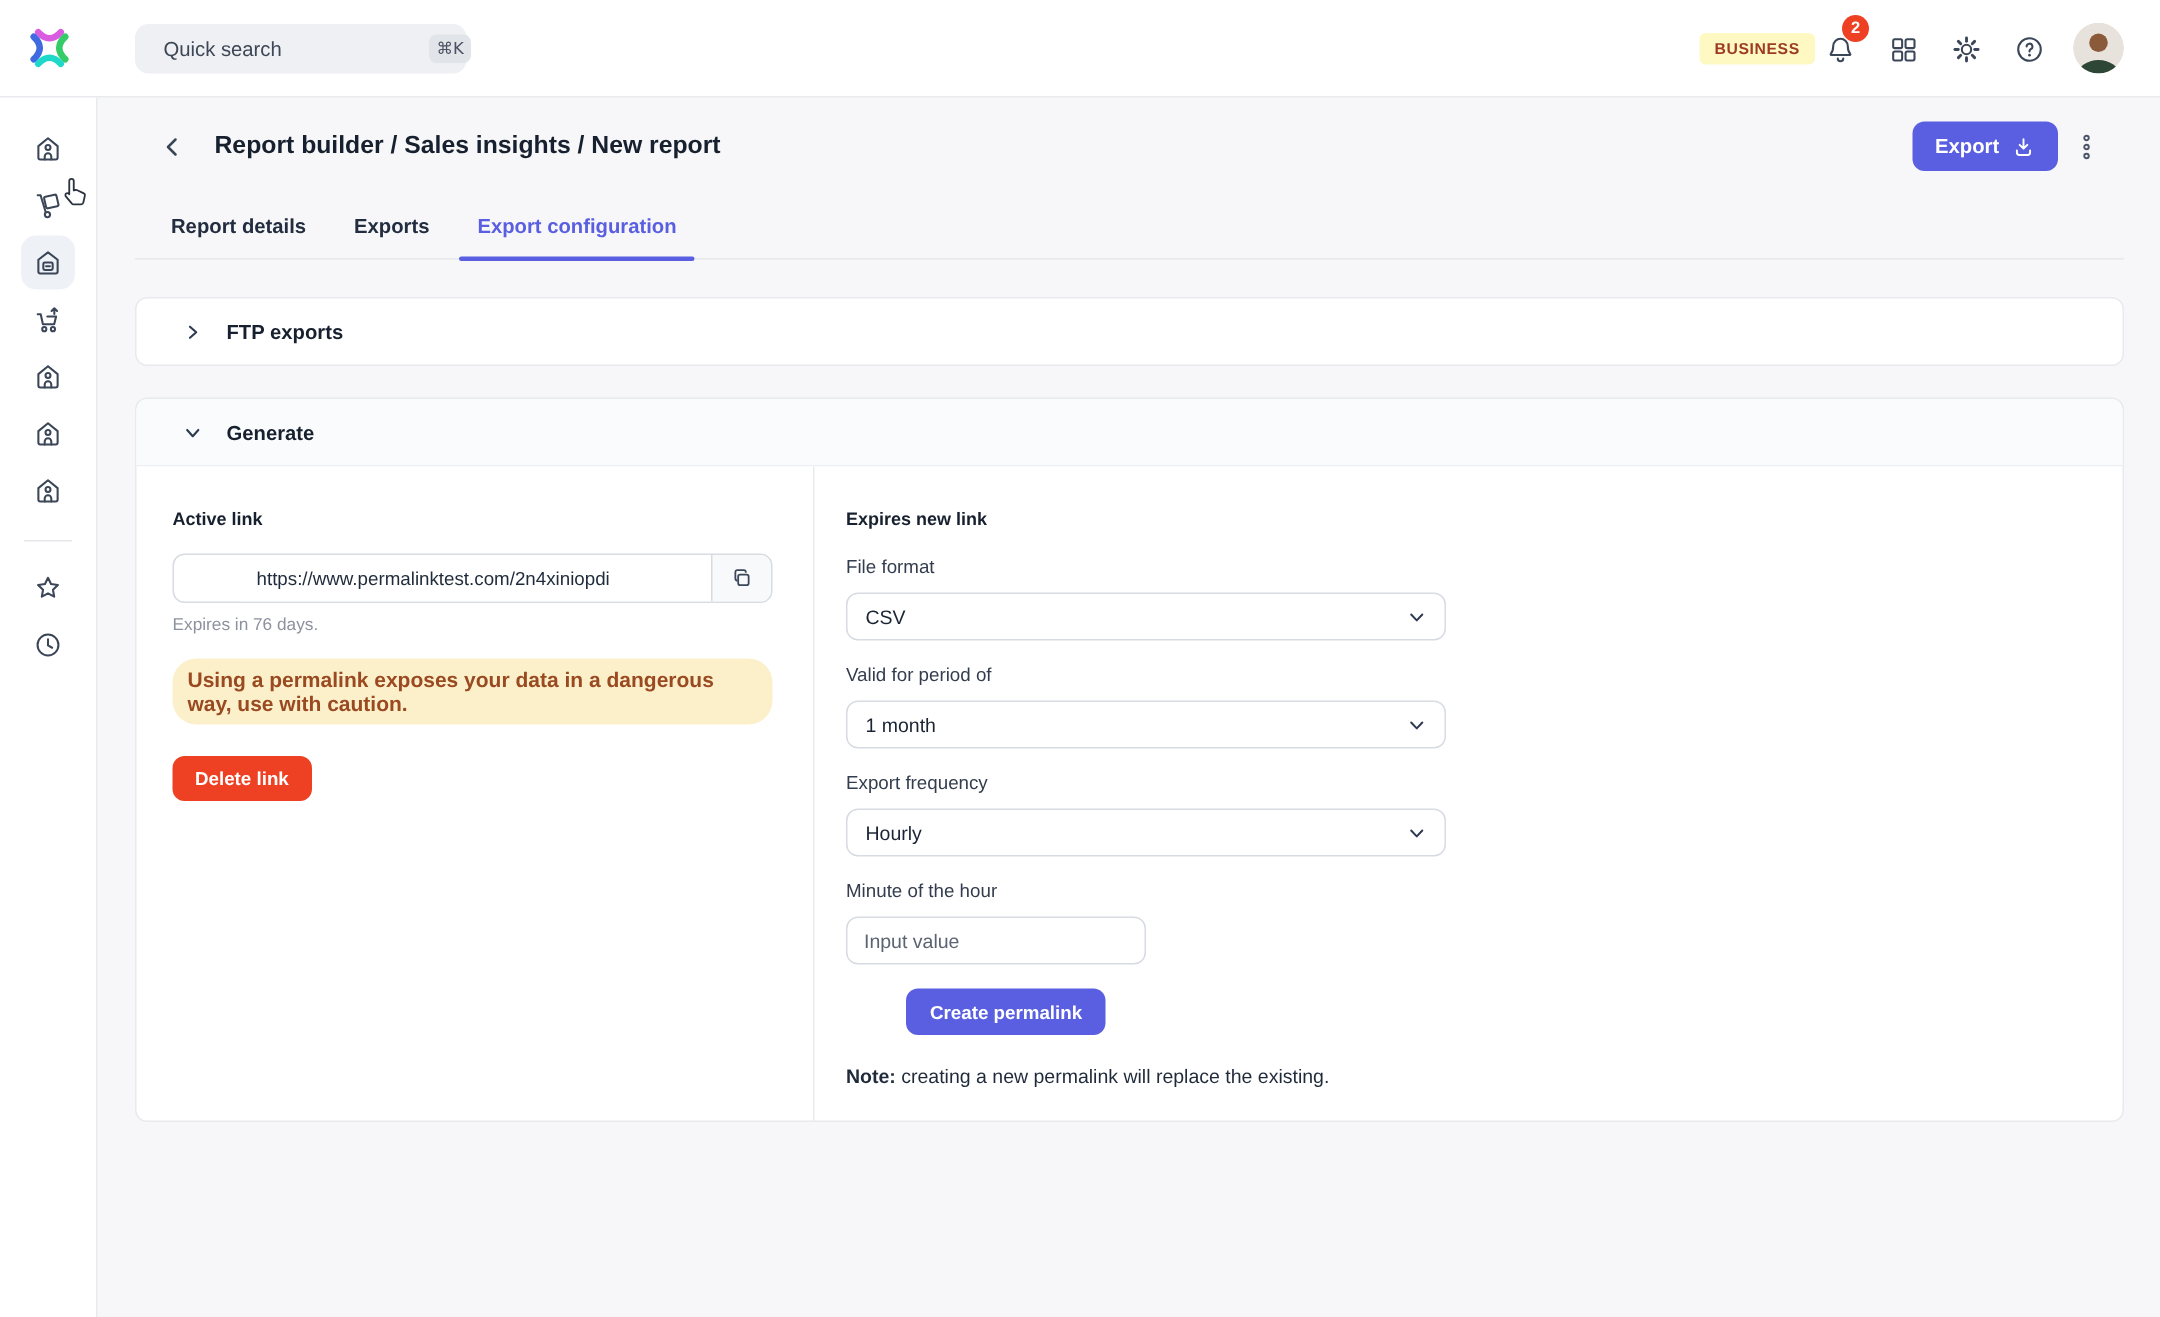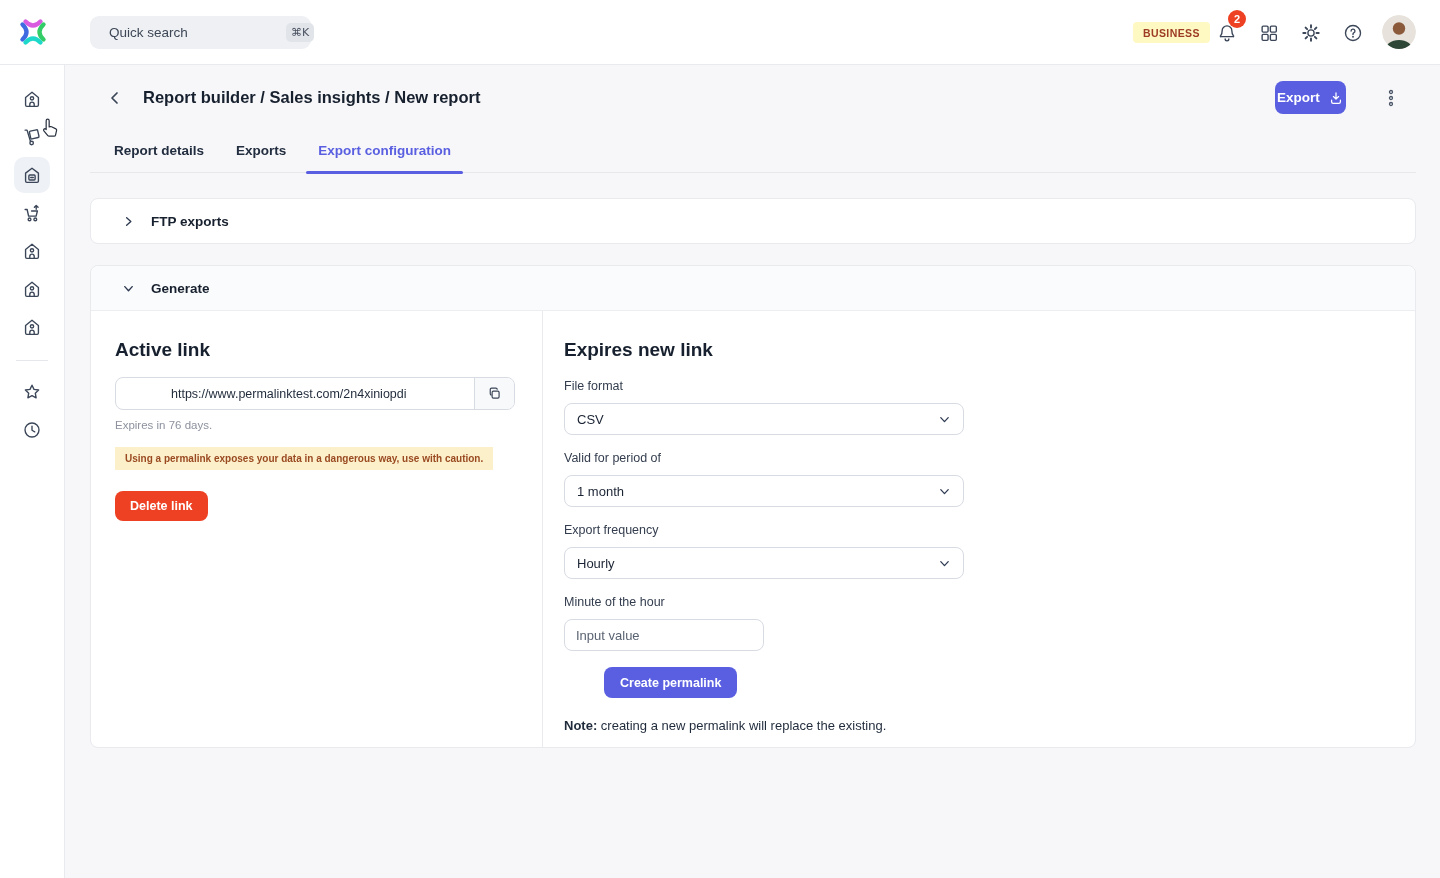--- a/index.html
+++ b/index.html
@@ -26,50 +26,50 @@
   .sidebar { position:absolute; left:0; top:65px; width:65px; height:813px; background:#ffffff; border-right:1px solid #e8eaee; display:flex; flex-direction:column; align-items:center; padding-top:16px; z-index:4; }
   .nav-item { width:36px; height:36px; margin-bottom:2px; border-radius:10px; display:flex; align-items:center; justify-content:center; cursor:pointer; }
   .nav-item.active { background:#eef1f6; }
   .nav-divider { width:32px; height:1px; background:#e5e7eb; margin:13px 0; }
   .cursor-hand { position:absolute; left:40px; top:117px; width:20px; height:22px; z-index:7; }
 
   
   .main { position:absolute; left:66px; top:66px; width:1374px; height:848px; background:#f7f7f9; }
   .back-btn { position:absolute; left:41px; top:24px; width:16px; height:16px; cursor:pointer; }
   .page-title { position:absolute; left:77px; top:22px; font-size:16.5px; font-weight:bold; color:#17202e; }
-  .export-btn { position:absolute; left:1209px; top:15px; height:33px; background:#595fe0; border:none; border-radius:8px; color:#fff; font-family:"Liberation Sans",sans-serif; font-size:13.5px; font-weight:bold; display:flex; align-items:center; gap:8px; padding:0 2px; cursor:pointer; }
+  .export-btn { position:absolute; left:1209px; top:15px; height:33px; background:#595fe0; border:none; border-radius:8px; color:#fff; font-family:"Liberation Sans",sans-serif; font-size:13.5px; font-weight:bold; display:flex; align-items:center; gap:8px; padding:0 15px; cursor:pointer; }
   .kebab { position:absolute; left:1317px; top:23px; width:16px; height:18px; cursor:pointer; }
 
   .tabs { position:absolute; left:24px; top:77px; width:1326px; border-bottom:1px solid #e6e8ec; display:flex; padding-left:24px; }
   .tab { position:relative; font-size:13.5px; font-weight:bold; color:#222d3f; padding-bottom:14px; margin-right:32px; cursor:pointer; }
   .tab.active { color:#595fe0; }
   .tab.active::after { content:""; position:absolute; left:-12px; right:-12px; bottom:-2px; height:3px; background:#595fe0; border-radius:2px; }
 
   .card { position:absolute; left:24px; width:1326px; background:#ffffff; border:1px solid #e8eaee; border-radius:8px; }
   .card-ftp { top:132px; height:46px; }
   .card-permalink { top:199px; height:483px; }
   .card-head { height:45px; display:flex; align-items:center; padding-left:31px; cursor:pointer; border-radius:8px 8px 0 0; }
   .card-permalink .card-head { background:#fafbfc; border-bottom:1px solid #eceef2; }
   .card-title { font-size:13.5px; font-weight:bold; color:#17202e; margin-left:16px; }
   .chev { width:13px; height:13px; }
 
   .panel-body { position:relative; height:437px; }
   .v-divider { position:absolute; left:451px; top:0; bottom:0; width:1px; background:#e8eaee; }
   .col-left  { position:absolute; left:24px;  top:28px; width:400px; }
   .col-right { position:absolute; left:473px; top:28px; width:400px; }
 
-  .sec-heading { font-size:19px; font-weight:bold; color:#17202e; }
+  .sec-heading { font-size:12px; font-weight:bold; color:#17202e; }
   .col-left .sec-heading { margin-bottom:16px; }
   .col-right .sec-heading { margin-bottom:18px; }
 
   .link-group { display:flex; width:400px; height:33px; border:1px solid #d7dbe2; border-radius:8px; overflow:hidden; background:#fff; margin-bottom:9px;padding-left:44px; }
   .link-group input { flex:1; border:none; outline:none; padding:0 11px; font-family:"Liberation Sans",sans-serif; font-size:12.5px; color:#1f2a3a; background:#fff; }
   .copy-btn { width:40px; background:#f8f9fb; border:none; border-left:1px solid #d7dbe2; display:flex; align-items:center; justify-content:center; cursor:pointer; }
   .expires { font-size:11.5px; color:#8d929e; margin-bottom:16px; }
-  .warning { display:inline-block; background:#fcf0cb; color:#9a4a21; font-size:10px; font-weight:bold; border-radius:0; padding:6px 10px; margin-bottom:21px; }
+  .warning { display:inline-block; background:#fcf0cb; color:#9a4a21; font-size:14px; font-weight:bold; border-radius:16px; padding:6px 10px; margin-bottom:21px; }
   .delete-btn { display:block; height:30px; background:#ee4023; border:none; border-radius:8px; color:#fff; font-family:"Liberation Sans",sans-serif; font-size:12.5px; font-weight:bold; padding:0 15px; cursor:pointer; }
 
   .field-label { font-size:12.5px; color:#333d4e; height:17px; margin-bottom:7px; }
   .select { width:400px; height:32px; border:1px solid #d7dbe2; border-radius:8px; background:#fff; display:flex; align-items:center; justify-content:space-between; padding:0 12px; margin-bottom:16px; cursor:pointer; }
   .select .sel-value { font-size:13px; color:#1b2434; }
   .minute-input { width:200px; height:32px; border:1px solid #d7dbe2; border-radius:8px; padding:0 11px; font-family:"Liberation Sans",sans-serif; font-size:13px; color:#1b2434; outline:none; margin-bottom:16px; display:block; background:#fff; }
   .minute-input::placeholder { color:#5a6372; opacity:1; }
   .create-btn { height:31px; background:#595fe0; border:none; border-radius:8px; color:#fff; font-family:"Liberation Sans",sans-serif; font-size:12.5px; font-weight:bold; padding:0 16px; cursor:pointer; margin-bottom:20px; display:block;margin-left:40px; }
   .note { font-size:13px; color:#1f2a3a; }
   .note b { font-weight:bold; }

